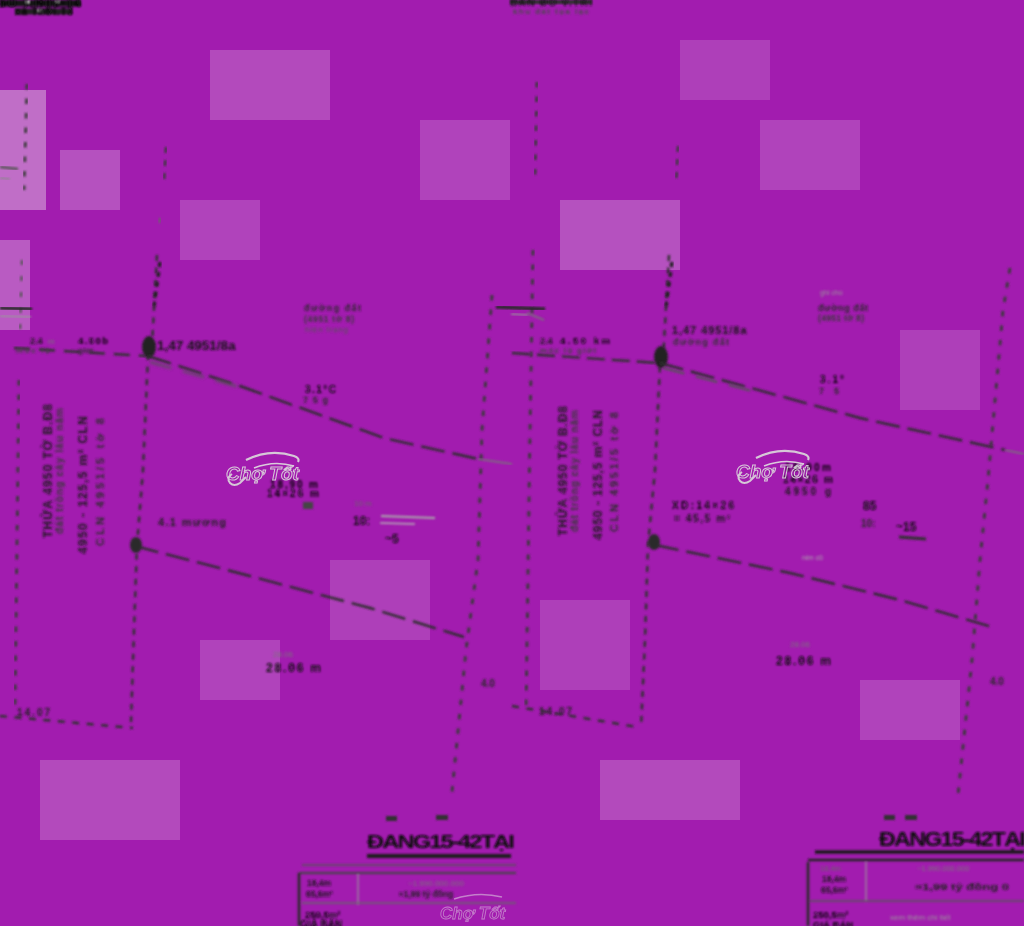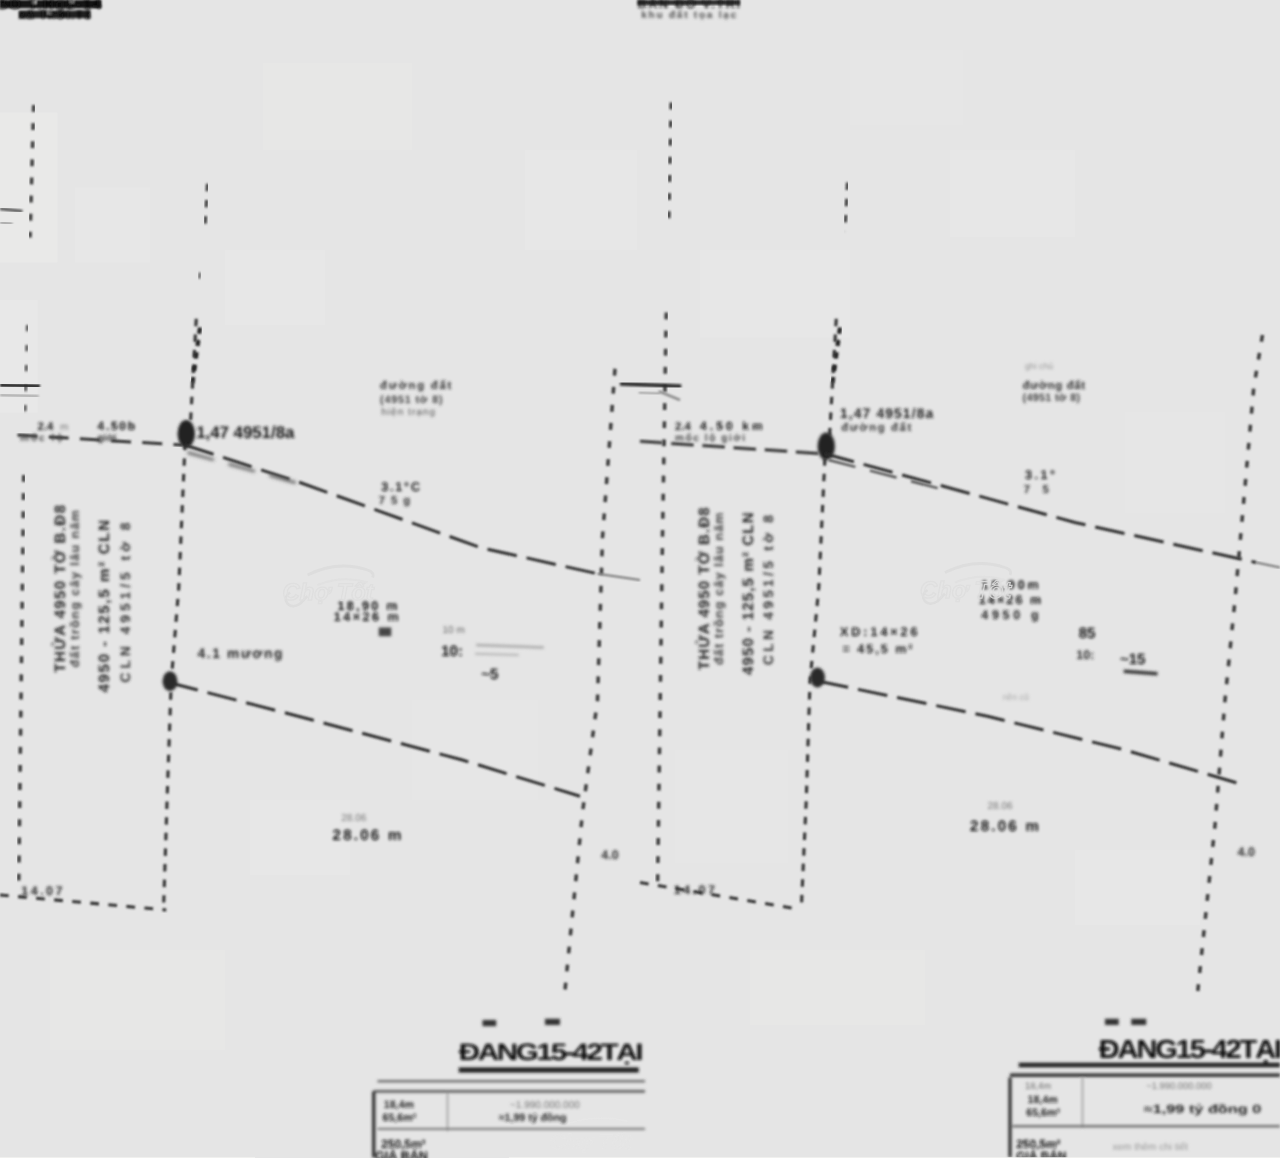--- a/index.html
+++ b/index.html
@@ -1,16 +1,16 @@
 <!DOCTYPE html>
 <html><head>
 <meta charset="utf-8">
 <style>
 html,body{margin:0;padding:0;background:#f7f7f5;}
-#page{position:relative;width:1024px;height:926px;background:#e5e5e5;overflow:hidden;
+#page{position:relative;width:1024px;height:926px;background:#a21caf;overflow:hidden;
 font-family:"Liberation Sans", sans-serif;}
 svg{position:absolute;left:0;top:0;}
 </style>
 </head>
 <body>
 <div id="page">
 <svg width="1024" height="926" viewBox="0 0 1024 926">
 <defs>
 <filter id="b1" x="-20%" y="-20%" width="140%" height="140%">
           <feGaussianBlur stdDeviation="0.8"></feGaussianBlur>

